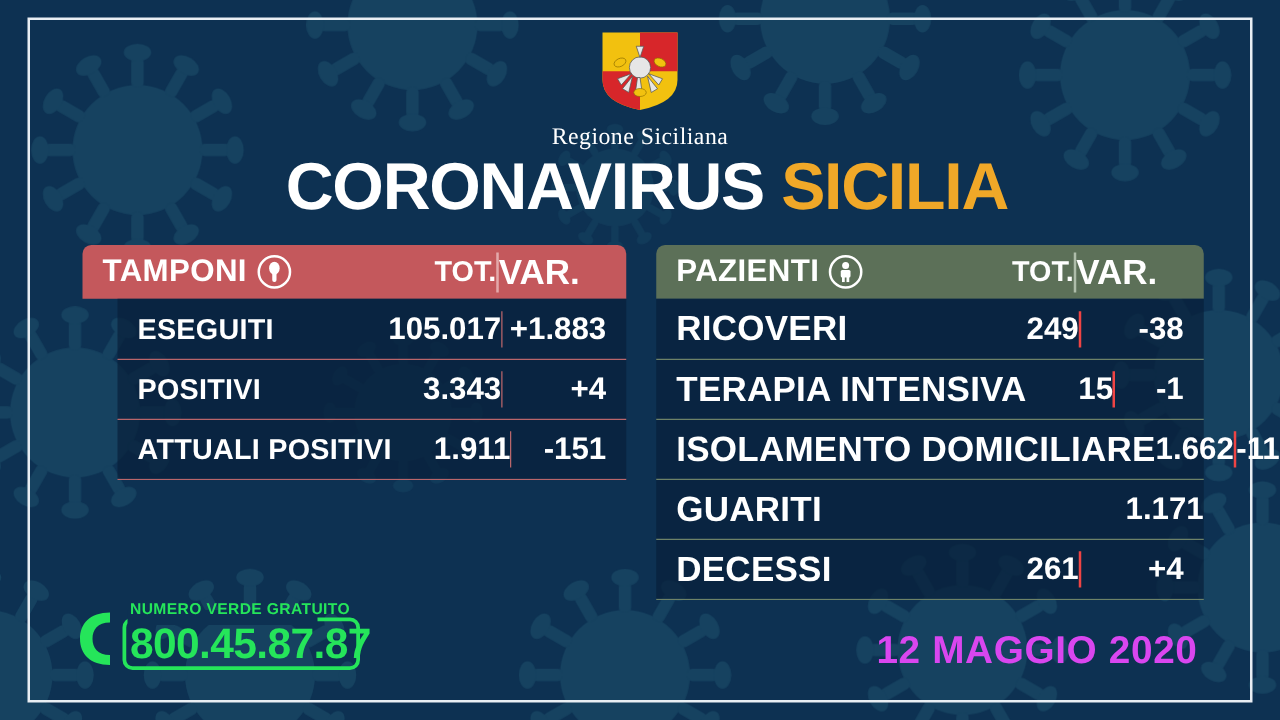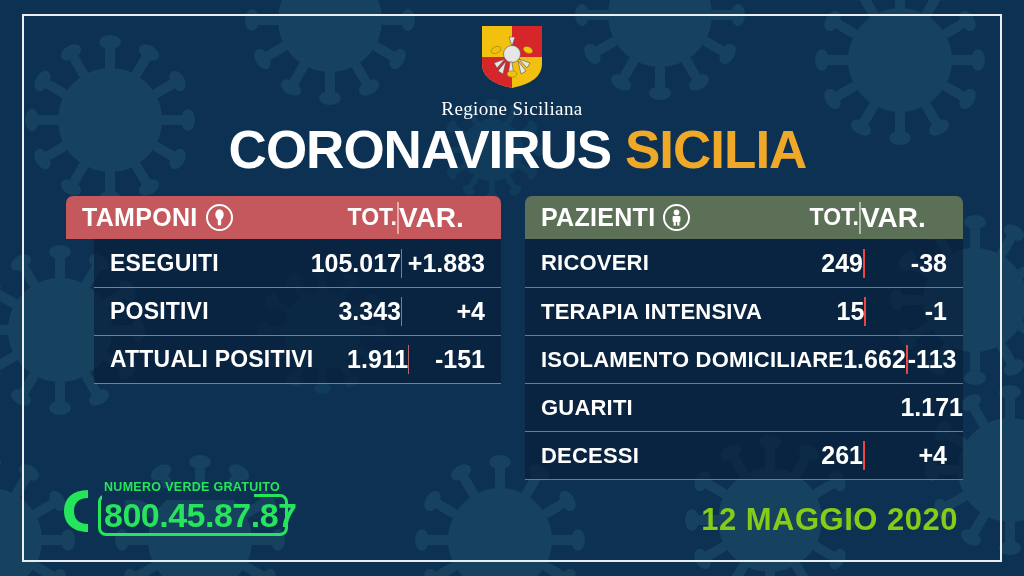--- a/index.html
+++ b/index.html
@@ -72,21 +72,21 @@
   .tbl.left  .rows{border-bottom:1px solid #b9666b;margin-left:28px;}
   .tbl.right .rows{border-bottom:1px solid #6e8268;}
 
   .row .lbl{flex:1;padding-left:16px;font-size:23px;letter-spacing:.2px;white-space:nowrap;}
   .row .tot{width:104px;text-align:right;font-size:25px;}
   .row .var{width:100px;text-align:right;padding-right:16px;font-size:25px;box-sizing:border-box;}
   .tbl.left  .row .var{border-left:1px solid #b9666b;}
   .tbl.right .row .var{border-left:2px solid #ef4444;}
 
   
-  .tbl.right .row .lbl{font-size:22px;}
+  .tbl.right .row .lbl{font-size:28px;}
 
   .icon-circle{
     display:inline-flex;align-items:center;justify-content:center;
     width:27px;height:27px;border-radius:50%;
     border:2px solid #ffffff;box-sizing:border-box;
     vertical-align:middle;
   }
 
   
   .green-block{position:absolute;left:58px;top:480px;width:260px;height:62px;}
@@ -107,21 +107,21 @@
   }
   
   .nv-notch{
     position:absolute;left:44px;top:8px;width:152px;height:12px;
     background:#0d3152;
   }
 
   
   .date{
     position:absolute;right:66px;top:502px;
-    color:#84cc16;font-size:31px;font-weight:bold;letter-spacing:.5px;
+    color:#d946ef;font-size:31px;font-weight:bold;letter-spacing:.5px;
     font-family:"Liberation Sans", sans-serif;white-space:nowrap;
   }
 </style>
 </head>
 <body>
 
 <svg id="bg" viewBox="0 0 1024 576">
   <rect x="0" y="0" width="1024" height="576" fill="#0d3152"></rect>
   <defs>
     <g id="virus">

